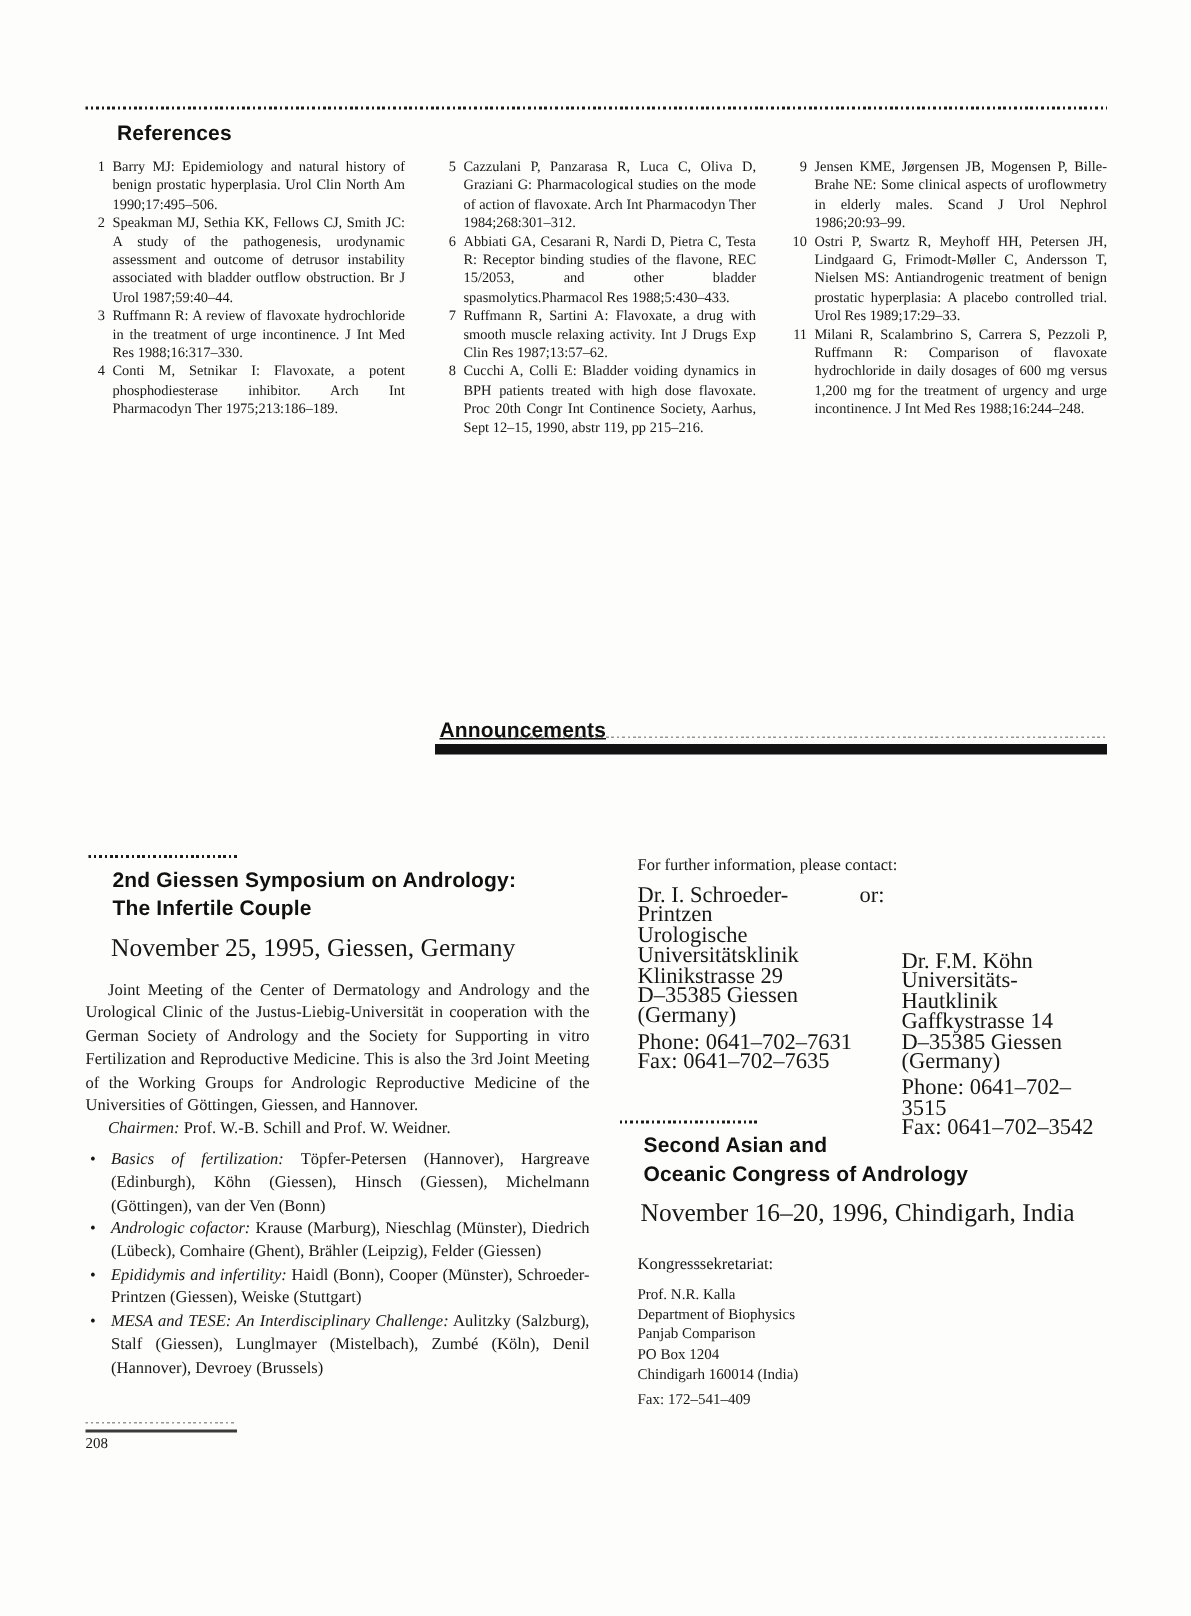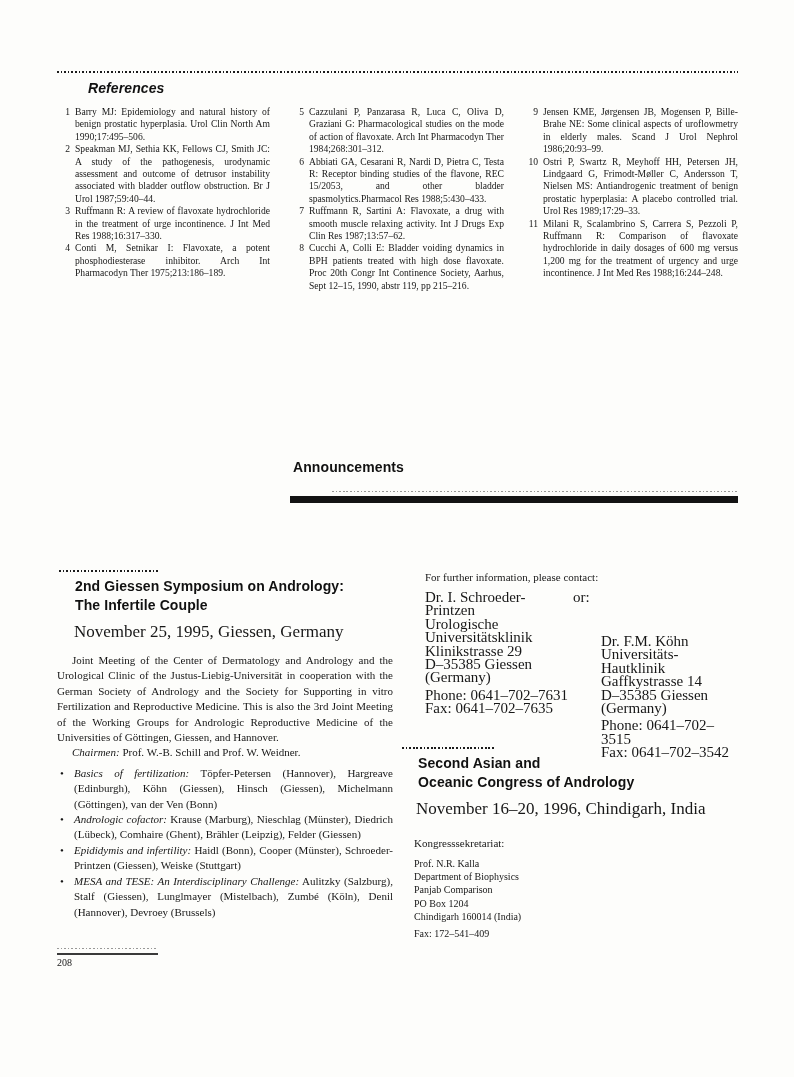--- a/index.html
+++ b/index.html
@@ -21,22 +21,22 @@
   .bar-dotrule{position:absolute;left:332px;top:491px;width:406px;}
   .black-bar{position:absolute;left:290px;top:496px;width:448px;height:7px;background:#131313;}
   
   .h-sans{
     font-family:"Liberation Sans", sans-serif;
     font-weight:700;
     font-size:14px;
     letter-spacing:.1px;
     color:#111;
   }
-  .refs-heading{position:absolute;left:88px;top:80px;font-style:italic;}
-  .ann-heading{position:absolute;left:293px;top:459px;}
+  .refs-heading{position:absolute;left:78px;top:80px;}
+  .ann-heading{position:absolute;left:293px;top:478px;text-decoration:underline;}
   
   .refs{
     position:absolute;left:57px;top:106px;width:681px;
     display:flex;gap:21px;
     font-size:9.6px;line-height:12.4px;
   }
   .refs-col{flex:1 1 0;min-width:0;}
   .ref{display:flex;margin:0 0 0 0;}
   .ref-num{flex:0 0 13px;text-align:right;padding-right:5px;}
   .ref-text{flex:1 1 auto;text-align:justify;}
@@ -56,21 +56,21 @@
   .topic{font-style:italic;}
   
   .contact{position:absolute;left:425px;top:571px;width:315px;font-size:11px;}
   .contact-row{display:flex;margin-top:8px;font-size:15px;line-height:13.4px;}
   .contact-block{}
   .contact-block.left{flex:0 0 148px;}
   .or-label{flex:0 0 20px;}
   .contact-block.right{margin-left:8px;flex:1 1 auto;margin-top:44px;}
   .phonefax{margin-top:4px;}
   
-  .congress{position:absolute;left:414px;top:747px;width:315px;}
+  .congress{position:absolute;left:425px;top:747px;width:315px;}
   .congress .dotrule{width:92px;margin-left:-12px;}
   .congress .ann-title{padding-left:4px;}
   .congress .ann-date{padding-left:2px;margin-top:7px;}
   .secretariat{margin-top:18px;font-size:11px;}
   .address{margin-top:8px;font-size:10px;line-height:13.2px;}
   .congress .fax-line{margin-top:5px;font-size:10px;}
   
   .footer-dots{position:absolute;left:57px;top:948px;width:101px;}
   .footer-line{position:absolute;left:57px;top:953px;width:101px;height:1.6px;background:#3a3a3a;}
   .page-number{position:absolute;left:57px;top:957px;font-size:10px;}

